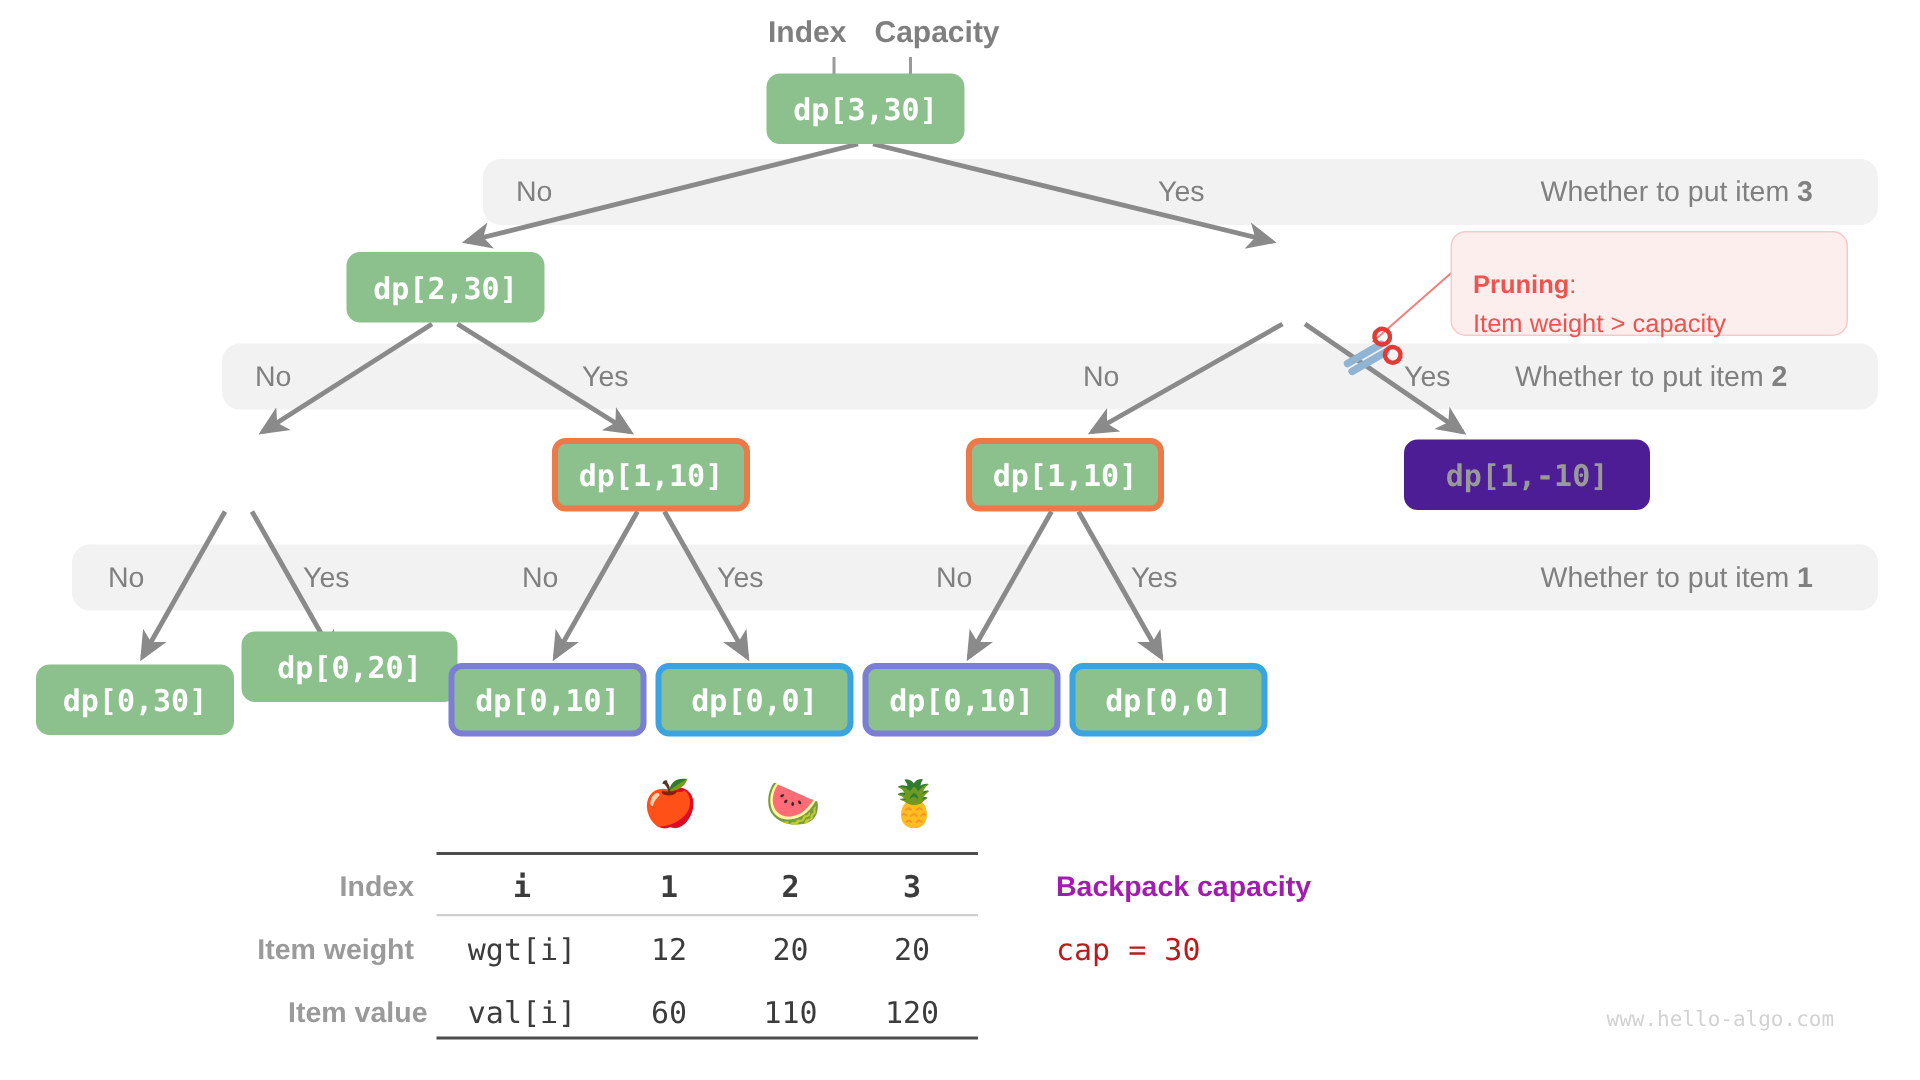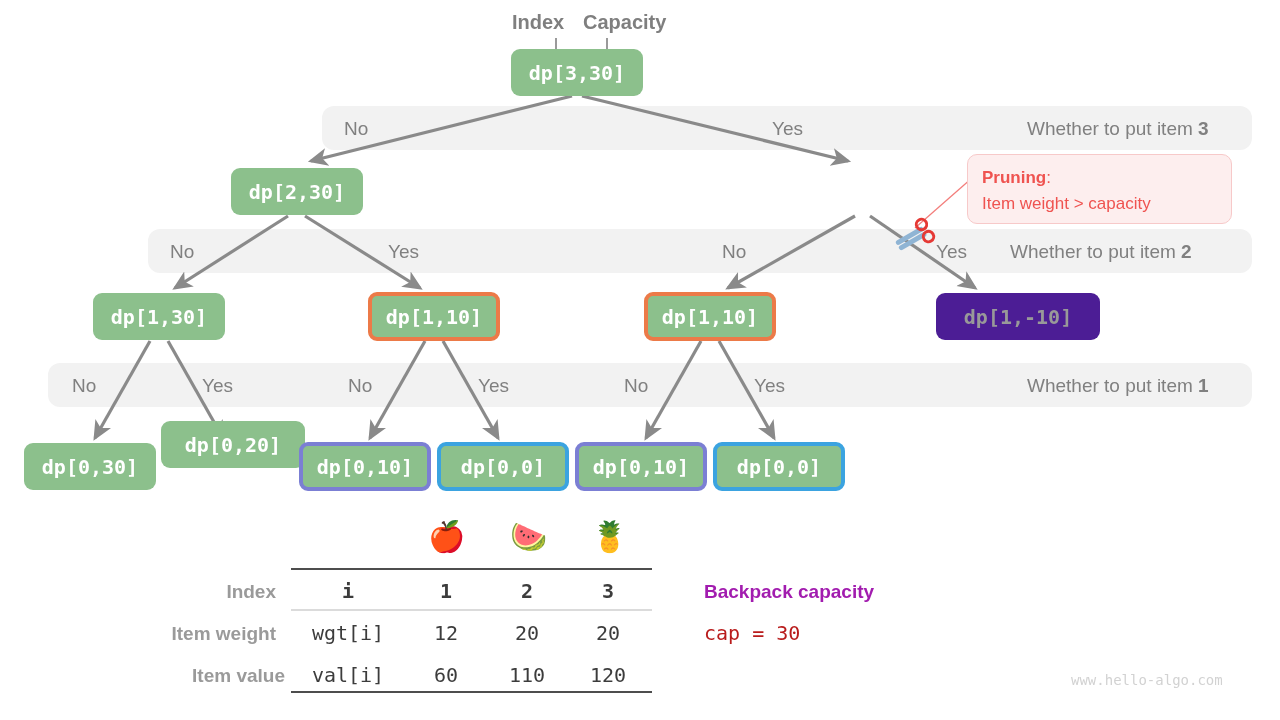--- a/index.html
+++ b/index.html
@@ -64,21 +64,21 @@
     line-height:1;
   }
 
   
   .callout{
     position:absolute;
     background:#fdeeee;
     border:1.5px solid #f7c9c9;
     border-radius:10px;
     box-sizing:border-box;
-    padding:10px 14px;
+    padding:22px 14px;
     color:#ef5350;
     font-size:17px;
     line-height:1.55;
     white-space:nowrap;
   }
   .callout .hl{font-weight:bold;color:#ef5350;}
   .rowlabel{
     position:absolute;
     color:#9a9a9a;
     font-size:19px;
@@ -172,21 +172,20 @@
     <line x1="291" y1="692" x2="652" y2="692" stroke="#4d4d4d" stroke-width="2"></line>
   </svg>
 
   <div class="cap" style="left:512px;top:12px;">Index</div>
   <div class="cap" style="left:583px;top:12px;">Capacity</div>
 
   <div class="node" style="left:511px;top:49px;width:132px;height:47px;">dp[3,30]</div>
 
   <div class="node" style="left:231px;top:168px;width:132px;height:47px;">dp[2,30]</div>
 
-  <div class="node" style="left:93px;top:293px;width:132px;height:47px;">dp[1,30]</div>
   <div class="node ol-orange" style="left:368px;top:292px;width:132px;height:49px;">dp[1,10]</div>
   <div class="node ol-orange" style="left:644px;top:292px;width:132px;height:49px;">dp[1,10]</div>
   <div class="node dim" style="left:904px;top:293px;width:164px;height:47px;">dp[1,-10]</div>
 
   <div class="node" style="left:24px;top:443px;width:132px;height:47px;">dp[0,30]</div>
   <div class="node" style="left:161px;top:421px;width:144px;height:47px;">dp[0,20]</div>
   <div class="node ol-purple" style="left:299px;top:442px;width:132px;height:49px;">dp[0,10]</div>
   <div class="node ol-blue" style="left:437px;top:442px;width:132px;height:49px;">dp[0,0]</div>
   <div class="node ol-purple" style="left:575px;top:442px;width:132px;height:49px;">dp[0,10]</div>
   <div class="node ol-blue" style="left:713px;top:442px;width:132px;height:49px;">dp[0,0]</div>

